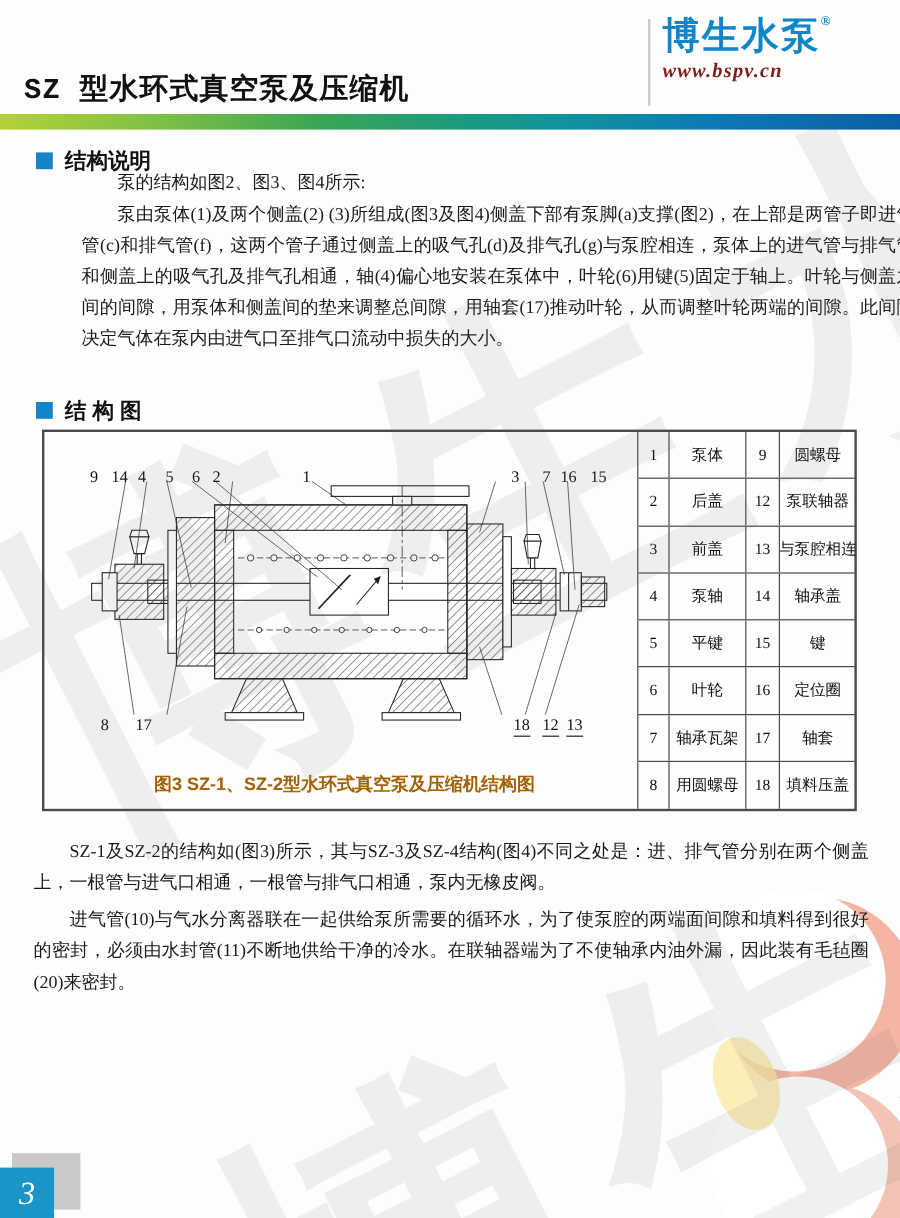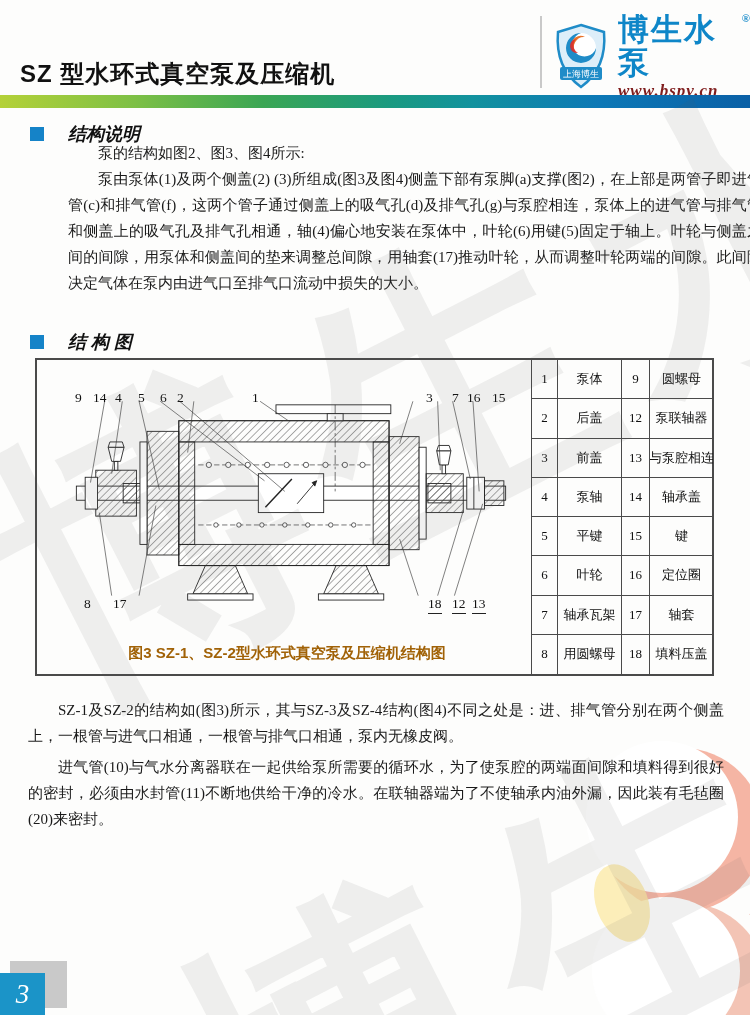--- a/index.html
+++ b/index.html
@@ -6,35 +6,35 @@
   html,body { background:#888; }
   .page {
     position:relative; width:750px; height:1015px; margin:0 auto;
     background:#fdfdfc; overflow:hidden;
     font-family:"Liberation Serif","DejaVu Serif",serif; color:#1c1c1c;
   }
   
   .doc-title {
     position:absolute; left:20px; top:58px;
     font-size:24px; font-weight:bold; letter-spacing:1px; color:#111;
-    font-family:Liberation Sans, sans-serif;
+    font-family:Liberation Mono, monospace;
   }
   .logo-divider { position:absolute; left:540px; top:16px; width:2px; height:72px; background:#c9c9c9; }
   .logo { position:absolute; left:552px; top:14px; display:flex; align-items:center; gap:8px; }
   .logo-text { display:flex; flex-direction:column; align-items:flex-start; }
   .logo-name-row { display:flex; align-items:flex-start; }
   .logo-name { font-family:"Liberation Sans","DejaVu Sans",sans-serif; font-weight:900; font-size:31px; line-height:1.05; color:#0e86c8; letter-spacing:2px; }
   .logo-reg { font-size:11px; color:#0e86c8; font-weight:bold; margin-top:-2px; }
   .logo-url { font-family:"Liberation Serif",serif; font-style:italic; font-weight:bold; font-size:17px; color:#7f1d1d; letter-spacing:1px; margin-top:2px; }
   .grad-bar {
     position:absolute; left:0; top:95px; width:750px; height:13px;
     background:linear-gradient(90deg,#b4d138 0%,#7dc045 18%,#3ba654 35%,#1a9a80 52%,#12929e 63%,#0d78b6 80%,#0a60a6 100%);
   }
   
-  .sec-head { position:absolute; display:flex; align-items:center; gap:24px; z-index:5;font-style:italic; }
+  .sec-head { position:absolute; display:flex; align-items:center; gap:10px; z-index:5; }
   .sec-square { width:14px; height:14px; background:#1583c8; }
   .sec-label { font-family:"Liberation Sans","DejaVu Sans",sans-serif; font-weight:bold; font-size:18px; color:#111; }
   
   .text-block { position:absolute; z-index:5; }
   .text-block p {
     font-size:15px; line-height:26px; text-align:justify; text-indent:2em; color:#1a1a1a;
   }
   #desc-block { left:28px; top:140px; width:694px;margin-left:40px; }
   #body-block { left:28px; top:697px; width:696px; }
   #body-block p { margin-bottom:5px; }
@@ -82,31 +82,20 @@
 </head>
 <body>
 
 <div class="page">
 
   <h1 class="doc-title">SZ 型水环式真空泵及压缩机</h1>
 
   <div class="logo-divider"></div>
 
   <div class="logo">
-    <span>
-      <svg width="58" height="66" viewBox="0 0 58 66">
-        <path d="M29 2 L52 9 C54 32 47 51 29 64 C11 51 4 32 6 9 Z" fill="#ddeef9" stroke="#1f8cc8" stroke-width="2.5"></path>
-        <circle cx="29" cy="25" r="15" fill="#ffffff"></circle>
-        <path d="M29 10 a15 15 0 1 0 15 15 a12 12 0 1 1 -15 -15 Z" fill="#1f8cc8"></path>
-        <path d="M33 14 a10 10 0 0 0 -9 16 a8 8 0 1 1 9 -16 Z" fill="#e8732a"></path>
-        <path d="M24 16 a9 9 0 0 0 2 14 a7 7 0 1 1 -2 -14 Z" fill="#d92b2b" opacity="0.85"></path>
-        <rect x="8" y="44" width="42" height="13" rx="2" fill="#1f8cc8"></rect>
-        <text x="29" y="54" text-anchor="middle" font-size="9" fill="#ffffff" font-family="Liberation Sans,sans-serif">上海博生</text>
-      </svg>
-    </span>
 
     <div class="logo-text">
       <div class="logo-name-row">
         <span class="logo-name">博生水泵</span>
         <span class="logo-reg">®</span>
       </div>
       <span class="logo-url">www.bspv.cn</span>
     </div>
   </div>
 

